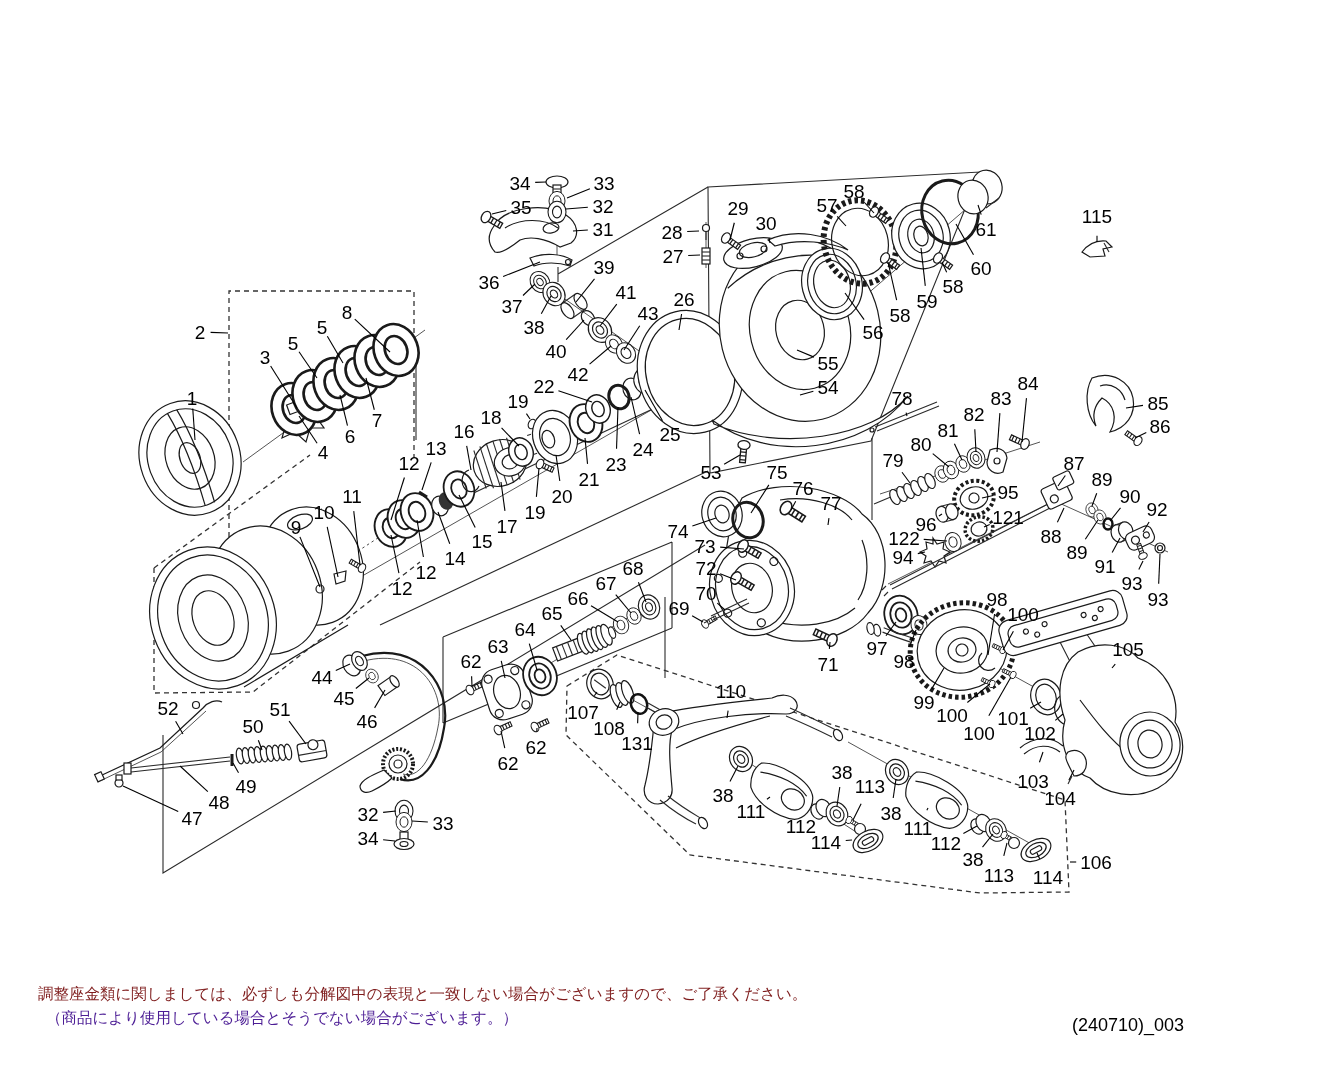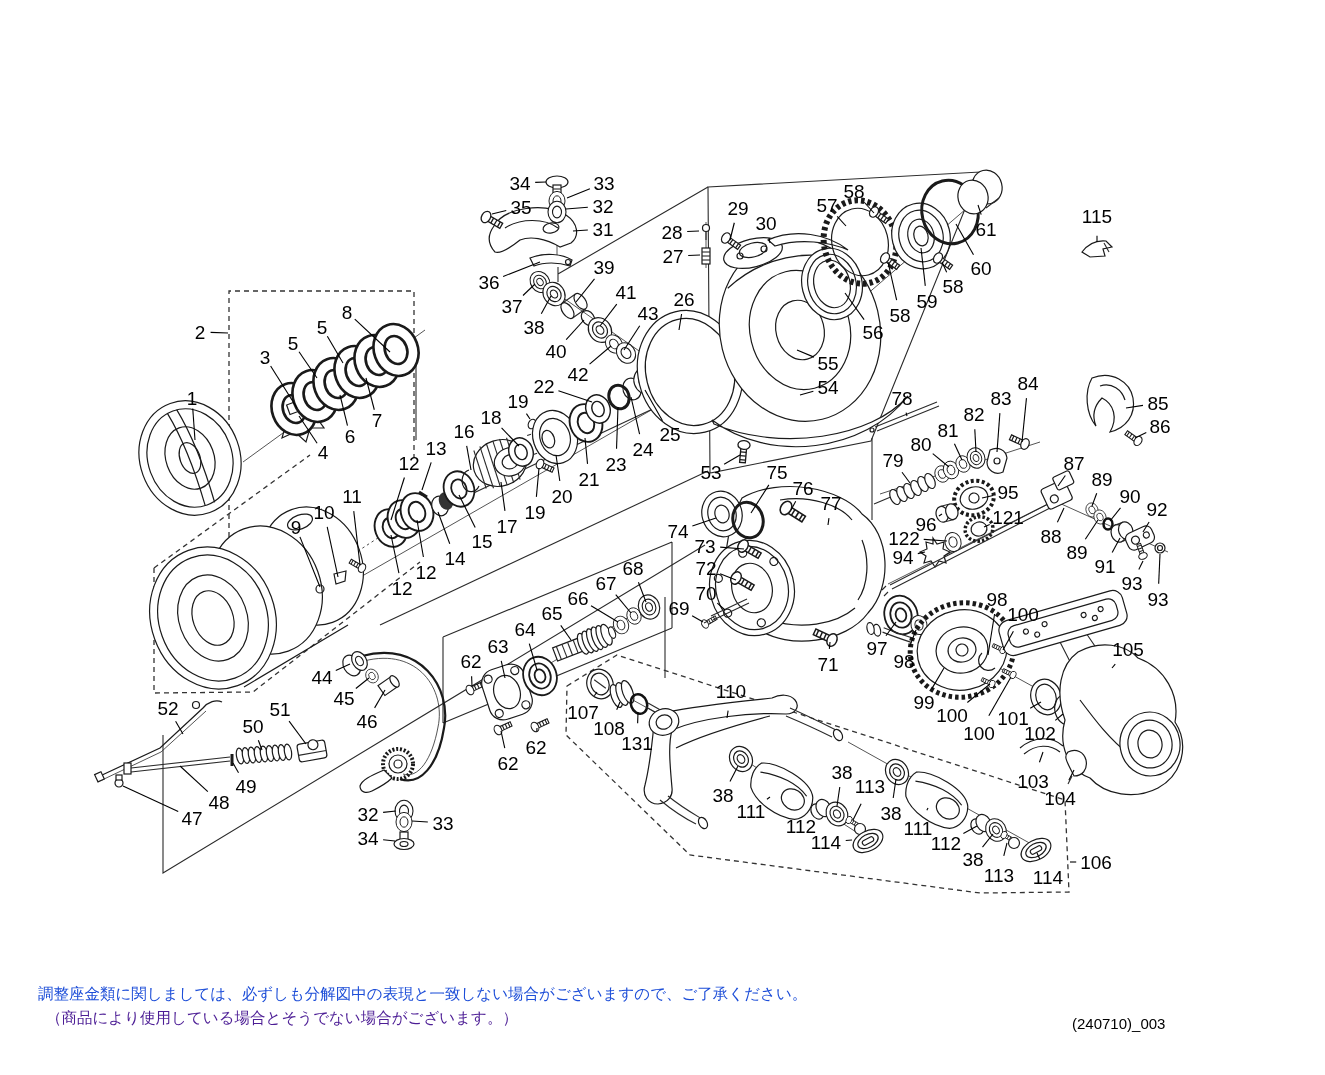--- a/index.html
+++ b/index.html
@@ -9,23 +9,23 @@
   .p{stroke:#1a1a1a;fill:#fff;stroke-width:1.2;}
   .pn{stroke:#1a1a1a;fill:none;stroke-width:1.2;}
   .ln{stroke:#2a2a2a;fill:none;stroke-width:1.1;}
   .thin{stroke:#2a2a2a;fill:none;stroke-width:0.8;}
   .dash{stroke:#333;fill:none;stroke-width:1.3;stroke-dasharray:5,4;}
   .dot{stroke:#333;fill:none;stroke-width:0.9;stroke-dasharray:2.5,3;}
   .thk{stroke:#1a1a1a;fill:none;stroke-width:3;}
   .teeth{stroke:#1a1a1a;fill:none;}
   .callout{font:19px "Liberation Sans","DejaVu Sans",sans-serif;fill:#000;text-anchor:middle;dominant-baseline:central;}
   .leader{stroke:#000;stroke-width:1.1;}
-  .note{position:absolute;left:38px;top:984px;font-size:15.5px;color:#1d4ed8;}
+  .note{position:absolute;left:38px;top:984px;font-size:15.5px;color:#7f1d1d;}
   .note2{position:absolute;left:46px;top:1008px;font-size:15.5px;color:#4c1d95;}
-  .doccode{position:absolute;left:1072px;top:1015px;font-size:15px;color:#000;}
+  .doccode{position:absolute;left:1072px;top:1015px;font-size:18px;color:#000;}
 </style>
 </head>
 <body>
 
 <div class="stage">
 <svg id="art" width="1325" height="1075" viewBox="0 0 1325 1075">
 <defs>
   <g id="w">
           <ellipse rx="10" ry="12"></ellipse>
           <ellipse rx="5" ry="6.5"></ellipse>

